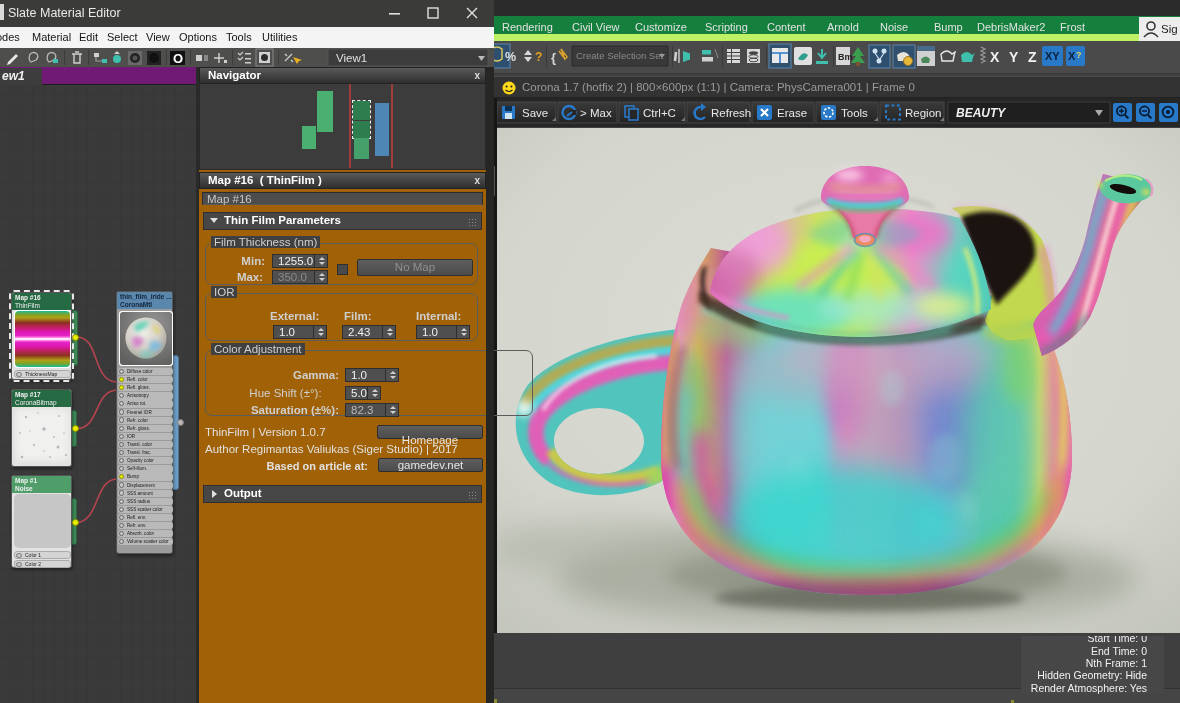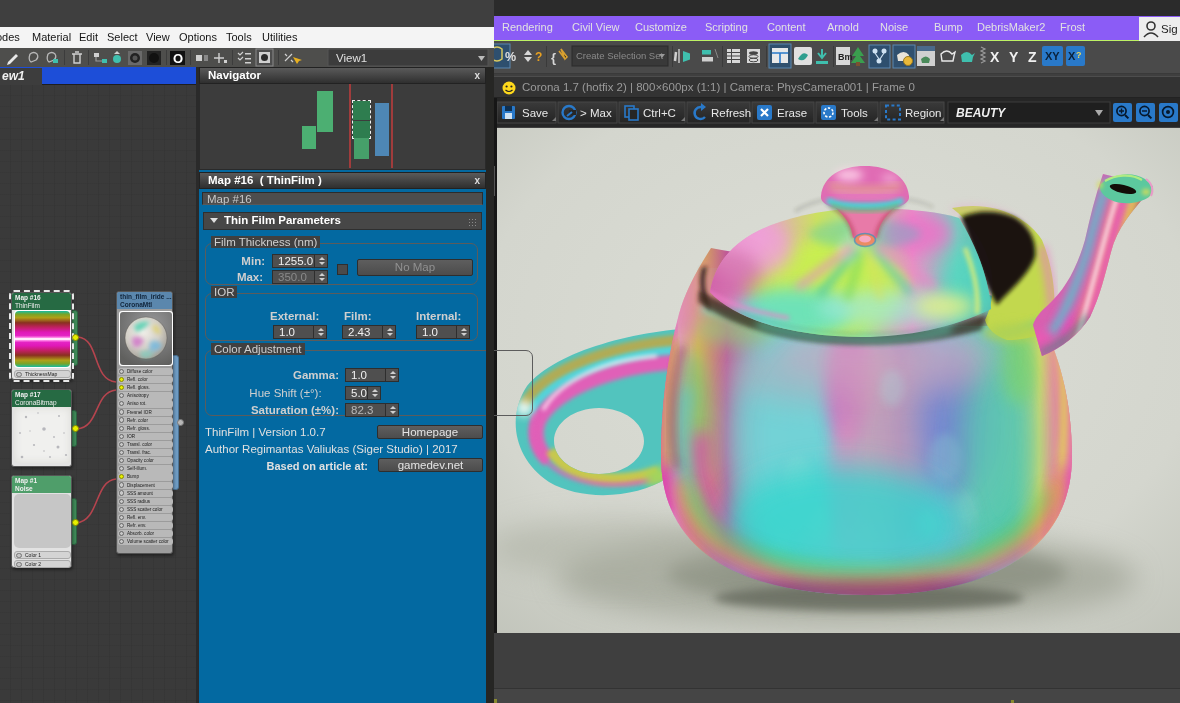--- a/index.html
+++ b/index.html
@@ -3,22 +3,22 @@
 <meta charset="utf-8">
 <style>
 * { margin:0; padding:0; box-sizing:border-box; }
 html,body { width:1180px; height:703px; overflow:hidden; background:#3f3f3f;
   font-family:"Liberation Sans", sans-serif; -webkit-font-smoothing:antialiased; }
 .abs { position:absolute; }
 #stage { position:relative; width:1180px; height:703px; overflow:hidden; }
 
 
 #max-top { left:0; top:0; width:1180px; height:16px; background:#2b2b2b; }
-#max-menu { left:0; top:16px; width:1180px; height:25px; background:#8b5cf6;
-  border-bottom:1px solid #bef264; }
+#max-menu { left:0; top:16px; width:1180px; height:25px; background:#15803d;
+  border-bottom:7px solid #bef264; }
 .mx-item { position:absolute; top:5px; color:#e2e2e2; font-size:11px; }
 #signin { left:1139px; top:17px; width:41px; height:24px; background:#ededed; }
 #max-tb { left:0; top:41px; width:1180px; height:33px; background:#4a4a4a;
   border-bottom:1px solid #3a3a3a; }
 
 #vfb-title { left:490px; top:76px; width:690px; height:22px; background:#333333;
   border-top:1px solid #4d4d4d; border-bottom:1px solid #222; }
 #vfb-title .txt { position:absolute; left:32px; top:4px; color:#9a9a9a; font-size:11.5px; }
 #vfb-tb { left:490px; top:98px; width:690px; height:29px; background:#262626; }
 #render { left:497px; top:128px; width:683px; height:505px; background:#d6d8d0; }
@@ -29,31 +29,31 @@
 
 
 #sme { left:0; top:0; width:494px; height:703px; background:#3f3f3f; }
 #sme-title { position:absolute; left:0; top:0; width:494px; height:27px; background:#3b3b39; }
 #sme-title .t { position:absolute; left:8px; top:6px; color:#eaeaea; font-size:12.5px; }
 #sme-menu { position:absolute; left:0; top:27px; width:494px; height:21px; background:#f4f4f4; }
 .sm-item { position:absolute; top:4px; color:#141414; font-size:11px; }
 #sme-tb { position:absolute; left:0; top:48px; width:494px; height:19px; background:#4e4e4c; }
 
 #nview { position:absolute; left:0; top:67px; width:196px; height:636px; background:#3a3a3a; }
-#tabrow { position:absolute; left:0; top:0; width:196px; height:18px; background:#1d4ed8;
+#tabrow { position:absolute; left:0; top:0; width:196px; height:18px; background:#701a75;
   border-bottom:1px solid #1e1e1e; }
 #tab1 { position:absolute; left:0; top:1px; width:42px; height:17px; background:#3d3d3d;
   color:#f0f0f0; font-size:12px; font-style:italic; font-weight:bold; padding:1px 0 0 2px; }
 #grid { position:absolute; left:0; top:18px; width:196px; height:618px;
   background-image:
     linear-gradient(#36363600 10px, #35353580 10px, #35353580 11px),
     linear-gradient(90deg, #3a3a3a 10px, #353535b0 10px, #353535b0 11px);
   background-size:11px 11px, 11px 11px; }
 #split { position:absolute; left:196px; top:67px; width:3px; height:636px; background:#2a2a2a; }
-#rpanel { position:absolute; left:199px; top:67px; width:287px; height:636px; background:#0369a1; }
+#rpanel { position:absolute; left:199px; top:67px; width:287px; height:636px; background:#a16207; }
 #sme-redge { position:absolute; left:486px; top:67px; width:8px; height:636px; background:#262624; }
 
 
 .phead { position:absolute; left:0; width:287px; height:17px;
   background:linear-gradient(#5a5a5a,#2f2f2f); border:1px solid #222;
   color:#fff; font-weight:bold; font-size:11.5px; }
 .phead .x { position:absolute; right:5px; top:2px; color:#ddd; font-weight:bold; font-size:10px; }
 .rollout { position:absolute; left:4px; width:279px; height:18px; background:#474747;
   border:1px solid #2f2f2f; color:#fff; font-weight:bold; font-size:11.5px; }
 .group { position:absolute; border:1px solid #5c5c5c; border-radius:7px; }
@@ -511,27 +511,43 @@
     <ellipse cx="603" cy="57" rx="3" ry="4" fill="#d8e050" opacity="0.7" filter="url(#b2)"></ellipse>
     <path d="M 649,51 C 655,55 657,62 654,68" fill="none" stroke="#e89cc8" stroke-width="2"></path>
 
     <path d="M 186,218 C 176,250 172,300 180,340" fill="none" stroke="#902858" stroke-width="5" filter="url(#b4)" opacity="0.7"></path>
   </svg>
   </div>
   <div id="bottom-bar" class="abs">
       <div style="position:absolute;left:0;top:55px;width:690px;height:1px;background:#333"></div>
   <div style="position:absolute;left:0;top:56px;width:690px;height:14px;background:#454545"></div>
     </div>
+  <div id="ovl" class="abs">
+    <div style="top:-4px">Start Time: 0</div>
+    <div style="top:9px">End Time: 0</div>
+    <div style="top:21px">Nth Frame: 1</div>
+    <div style="top:33px">Hidden Geometry: Hide</div>
+    <div style="top:46px">Render Atmosphere: Yes</div>
+  </div>
   <div id="vfb-left-edge" class="abs">
       <div style="position:absolute;left:2px;top:68px;width:3px;height:30px;background:#555"></div>
     </div>
   <div class="abs" style="left:494px;top:699px;width:3px;height:4px;background:#8a8a30"></div>
   <div class="abs" style="left:1011px;top:700px;width:3px;height:3px;background:#8a8a30"></div>
 
   <div id="sme" class="abs">
+    <div id="sme-title">
+        <span class="t">Slate Material Editor</span>
+      <svg width="494" height="27" style="position:absolute;left:0;top:0">
+        <rect x="0" y="4" width="4" height="16" fill="#d8d8d8"></rect>
+        <rect x="389" y="13" width="11" height="1.6" fill="#e0e0e0"></rect>
+        <rect x="428" y="8" width="10" height="10" fill="none" stroke="#e0e0e0" stroke-width="1.4"></rect>
+        <path d="M 467,8 l 10,10 M 477,8 l -10,10" stroke="#e0e0e0" stroke-width="1.4"></path>
+      </svg>
+    </div>
     <div id="sme-menu">
       <span class="sm-item" style="left:-4px">odes</span>
       <span class="sm-item" style="left:32px">Material</span>
       <span class="sm-item" style="left:79px">Edit</span>
       <span class="sm-item" style="left:107px">Select</span>
       <span class="sm-item" style="left:146px">View</span>
       <span class="sm-item" style="left:179px">Options</span>
       <span class="sm-item" style="left:226px">Tools</span>
       <span class="sm-item" style="left:262px">Utilities</span>
     </div>
@@ -777,20 +793,25 @@
       <div class="spin" style="left:146px;top:319px;width:36px;height:14px">
           <span class="v">5.0</span>
           <span class="arr"></span>
         </div>
       <div class="lab" style="left:25px;top:337px;width:115px;text-align:right;font-weight:bold">Saturation (±%):</div>
       <div class="spin" style="left:146px;top:336px;width:54px;height:14px;color:#b8b8b8">
           <span class="v">82.3</span>
           <span class="arr"></span>
         </div>
       <div class="lab" style="left:6px;top:359px;color:#e0e0e0">ThinFilm | Version 1.0.7</div>
-      <div class="btn" style="left:178px;top:358px;width:106px;height:14px;padding-top:0px">Homepage</div>
+      <div class="btn" style="left:178px;top:358px;width:106px;height:14px;padding-top:8px">Homepage</div>
       <div class="lab" style="left:6px;top:376px;color:#e0e0e0">Author Regimantas Valiukas (Siger Studio) | 2017</div>
       <div class="lab" style="right:118px;top:393px;color:#e0e0e0;font-weight:bold;font-size:11px">Based on article at:</div>
       <div class="btn" style="left:179px;top:391px;width:105px;height:14px;padding-top:0px">gamedev.net</div>
+      <div class="rollout" style="top:418px">
+          <span style="position:absolute;left:20px;top:1px">Output</span>
+        <span style="position:absolute;left:8px;top:4px;border-top:4px solid transparent;border-bottom:4px solid transparent;border-left:5px solid #e0e0e0"></span>
+        <span class="ri"></span>
+        </div>
     </div>
     <div id="sme-redge"></div>
   </div>
 </div>
 
 </body></html>

